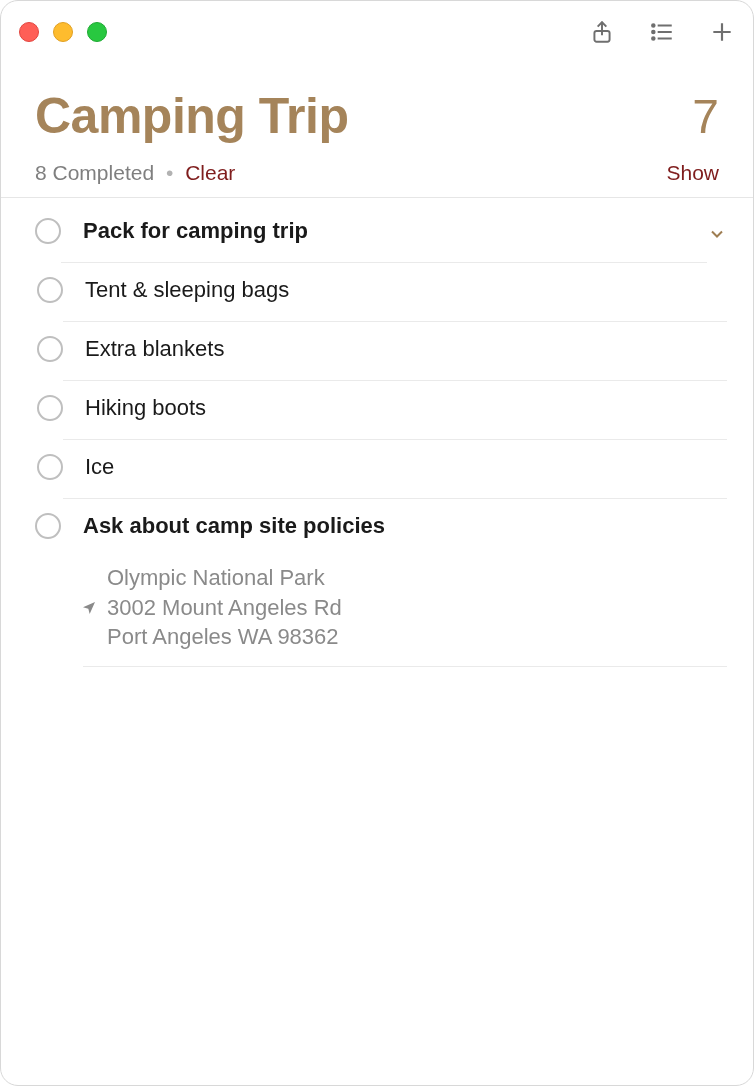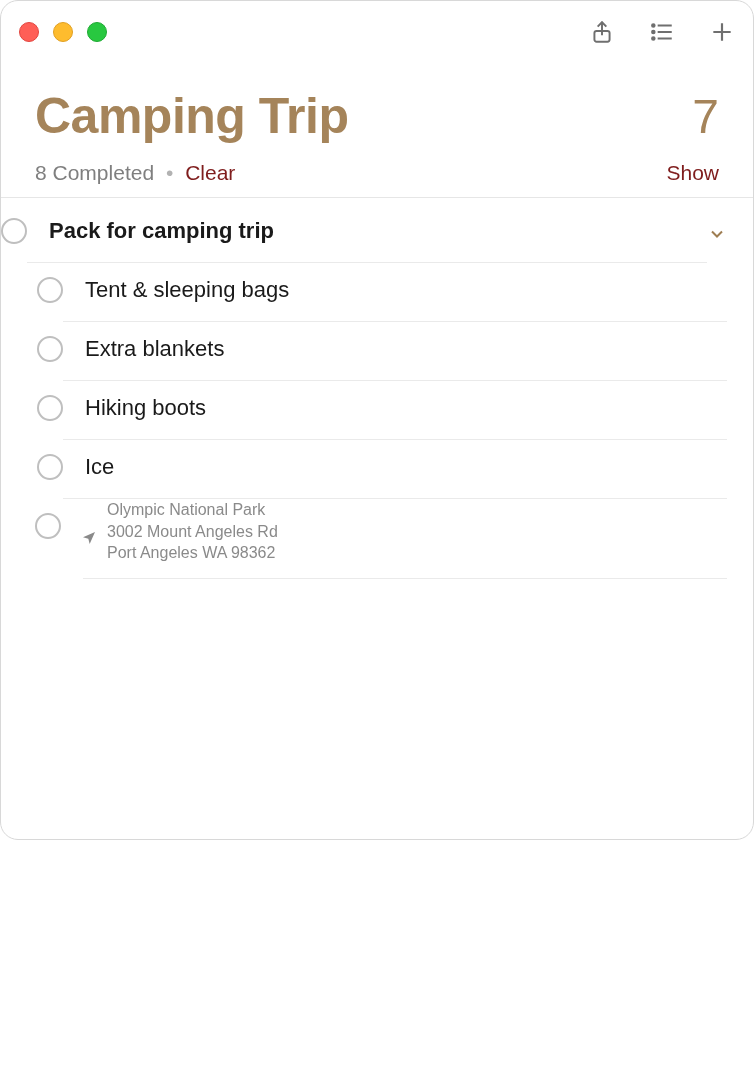--- a/index.html
+++ b/index.html
@@ -4,21 +4,21 @@
 <style>
   html, body {
     margin: 0;
     padding: 0;
     background: #fff;
     font-family: -apple-system, BlinkMacSystemFont, "Helvetica Neue", Arial, sans-serif;
     color: #222;
   }
   .window {
     width: 754px;
-    height: 840px;
+    height: 1086px;
     background: #ffffff;
     border: 1px solid #d8d8d8;
     border-radius: 18px;
     box-sizing: border-box;
     overflow: hidden;
     position: relative;
   }
   .titlebar {
     display: flex;
     align-items: center;
@@ -87,20 +87,21 @@
     color: #7f1d1d;
     cursor: pointer;
   }
 
   .list {
     padding-top: 6px;
   }
   .row {
     display: flex;
     align-items: flex-start;
+    padding-left: 34px;
     padding-right: 26px;
     min-height: 58px;
     position: relative;
   }
   .row.child {
     padding-left: 36px;
   }
   .radio {
     width: 26px;
     height: 26px;
@@ -138,25 +139,26 @@
     border-bottom: 1px solid #eaeaea;
     padding-bottom: 14px;
   }
   .detail-content .headline {
     font-size: 22px;
     font-weight: 700;
     color: #1a1a1a;
     padding-top: 14px;
   }
   .detail-content .subline {
-    font-size: 16px;
+    font-size: 22px;
     color: #8a8a8a;
     line-height: 1.35;
     padding-left: 24px;
     position: relative;
+    margin-top: 24px;
   }
   .detail-content .loc-icon {
     position: absolute;
     left: -2px;
     top: 31px;
     color: #8a8a8a;
   }
   .detail-content .loc-icon svg { width: 16px; height: 16px; }
 
 </style>
@@ -237,20 +239,21 @@
       <div class="row-text">Hiking boots</div>
     </div>
     <div class="row child">
       <div class="radio"></div>
       <div class="row-text">Ice</div>
     </div>
 
     <div class="detail-block">
       <div class="radio" style="margin-top:14px;"></div>
       <div class="detail-content" style="position:relative;">
+        <div class="headline">Ask about camp site policies</div>
         <div class="subline">
           <span class="loc-icon">
             <svg viewBox="0 0 24 24" fill="currentColor">
               <path d="M3 11l18-8-8 18-2-8-8-2z"></path>
             </svg>
           </span>
           <div>Olympic National Park</div>
           <div>3002 Mount Angeles Rd</div>
           <div>Port Angeles WA 98362</div>
         </div>

